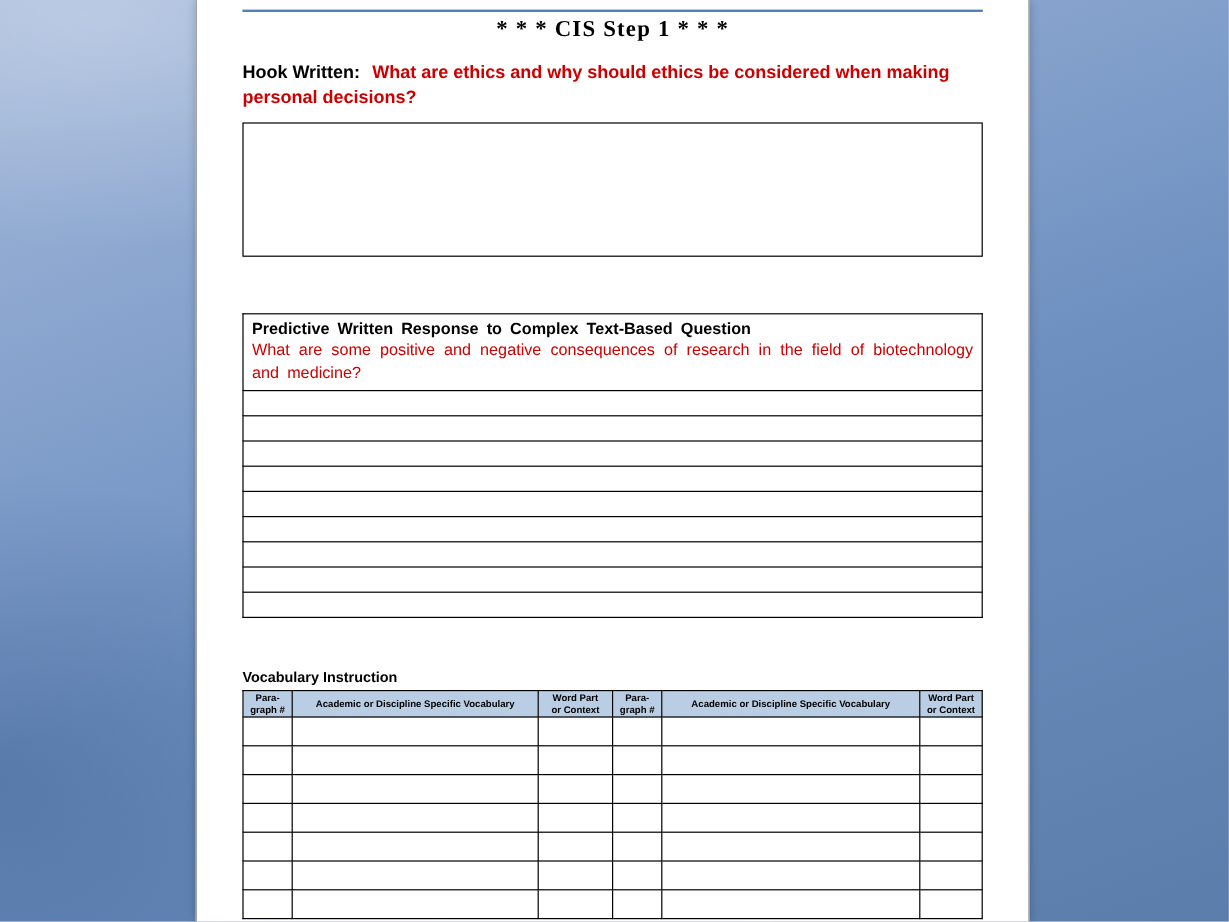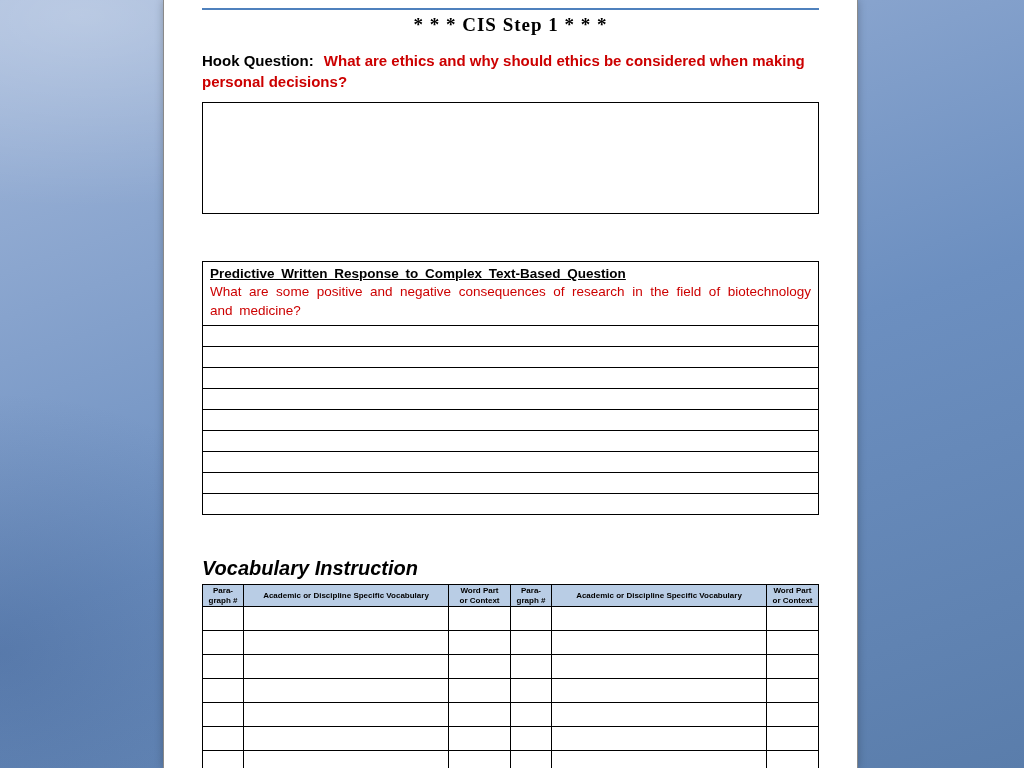--- a/index.html
+++ b/index.html
@@ -63,36 +63,34 @@
     border: 1px solid #000;
     padding: 0;
   }
   .pred-header { padding: 3px 7px 4px 7px !important; }
   .pred-title {
     font-weight: bold;
     font-size: 13.5px;
     color: #000;
     word-spacing: 3px;
     line-height: 1.35;
-    text-decoration: underline;
   }
   .pred-question {
     font-weight: normal;
     font-size: 13.5px;
     word-spacing: 3px;
     line-height: 1.4;
     text-align: justify;
   }
   .empty-row { height: 21px; }
   .vocab-heading {
-    font-size: 20px;
+    font-size: 12px;
     font-weight: bold;
     color: #000;
     margin: 42px 0 4px 0;
-    font-style: italic;
   }
   .vocab-table { table-layout: fixed; }
   .vocab-table th, .vocab-table td {
     border: 1px solid #000;
     padding: 1px 2px;
   }
   .vocab-table th {
     background: #b9cde5;
     font-size: 8px;
     font-weight: bold;
@@ -115,21 +113,21 @@
 
 <div class="backdrop">
   <div class="page">
     <div class="content">
 
       <div class="top-rule"></div>
 
       <h1 class="title">* * * CIS Step 1 * * *</h1>
 
       <p class="hook">
-        <span class="hook-label">Hook Question:</span>
+        <span class="hook-label">Hook Written:</span>
         <span class="red">What are ethics and why should ethics be considered when making personal decisions?</span>
       </p>
 
       <div class="answer-box"></div>
 
       <table class="predictive-table">
         <tbody id="predictive-body">
           <tr>
             <td class="pred-header">
               <div class="pred-title">Predictive Written Response to Complex Text-Based Question</div>

